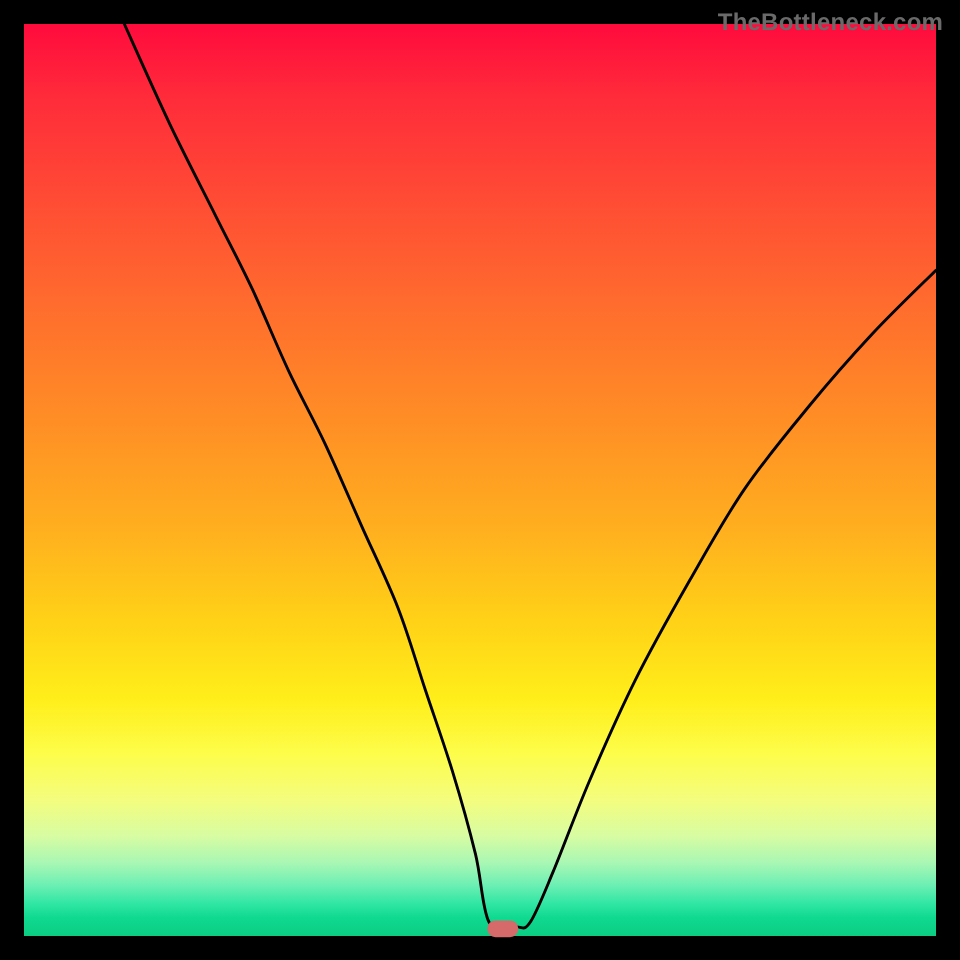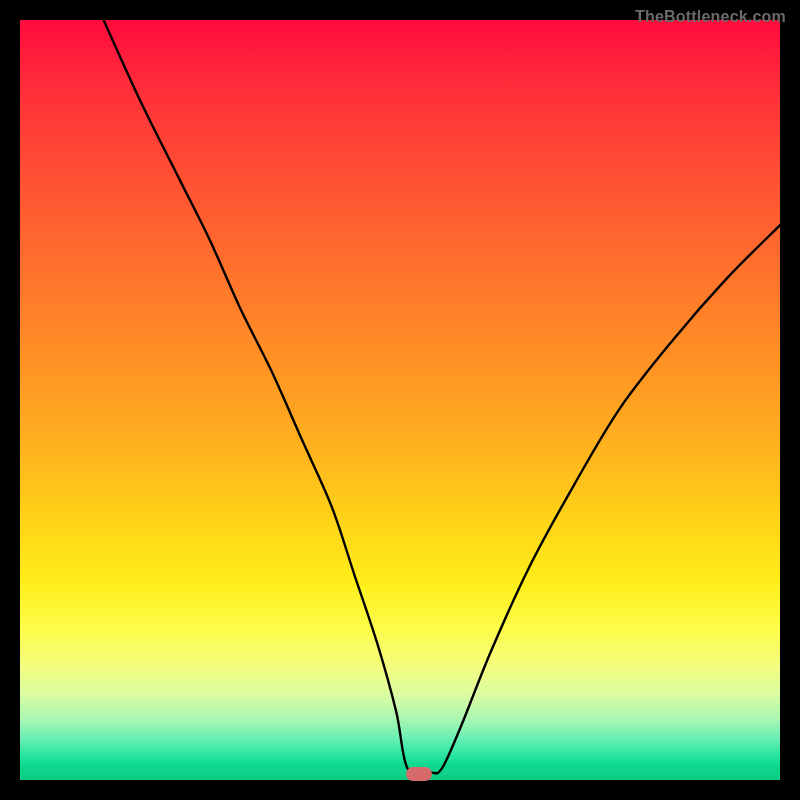--- a/index.html
+++ b/index.html
@@ -41,21 +41,21 @@
       #0fd990 98%,
       #0bcd82 100%
     );
   }
   .watermark {
     position: absolute;
     top: 8px;
     right: 14px;
     color: #6a6a6a;
     font-weight: 600;
-    font-size: 16px;
+    font-size: 20px;
     letter-spacing: 0.2px;
     user-select: none;
   }
   .curve-svg {
     position: absolute;
     left: 0;
     top: 0;
     width: 760px;
     height: 760px;
   }

